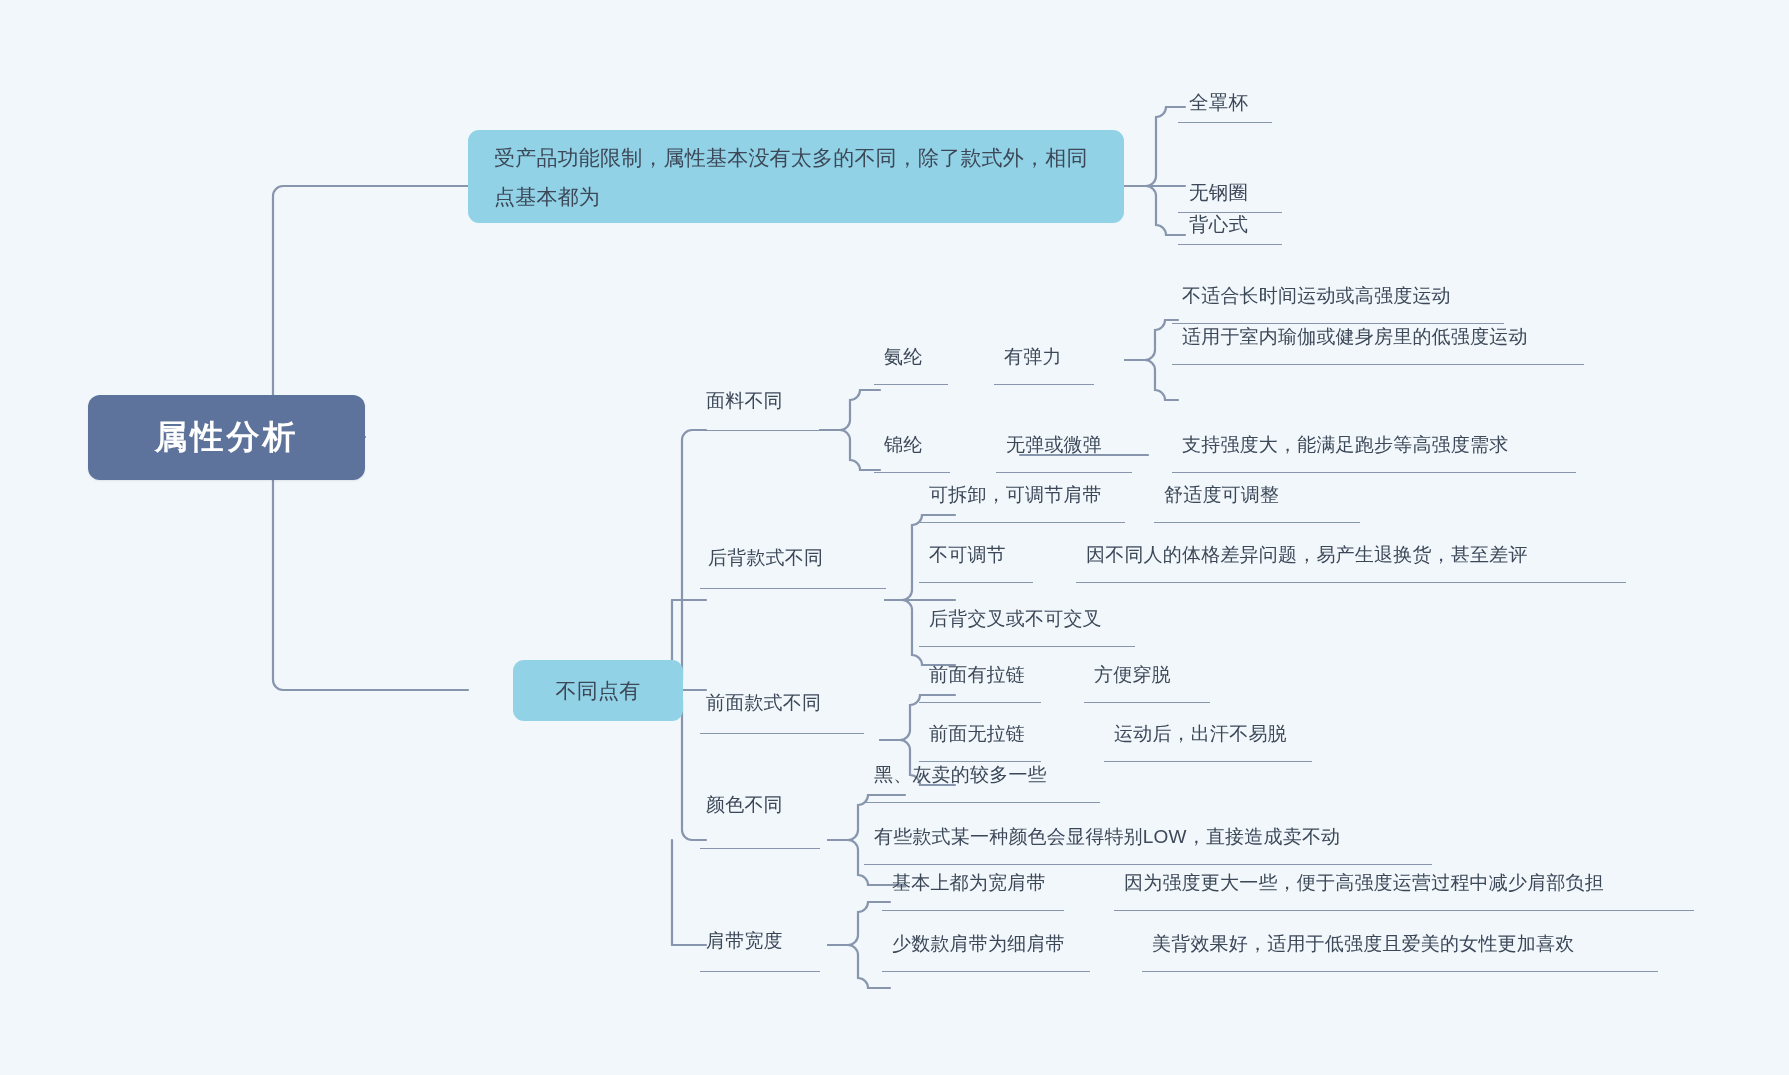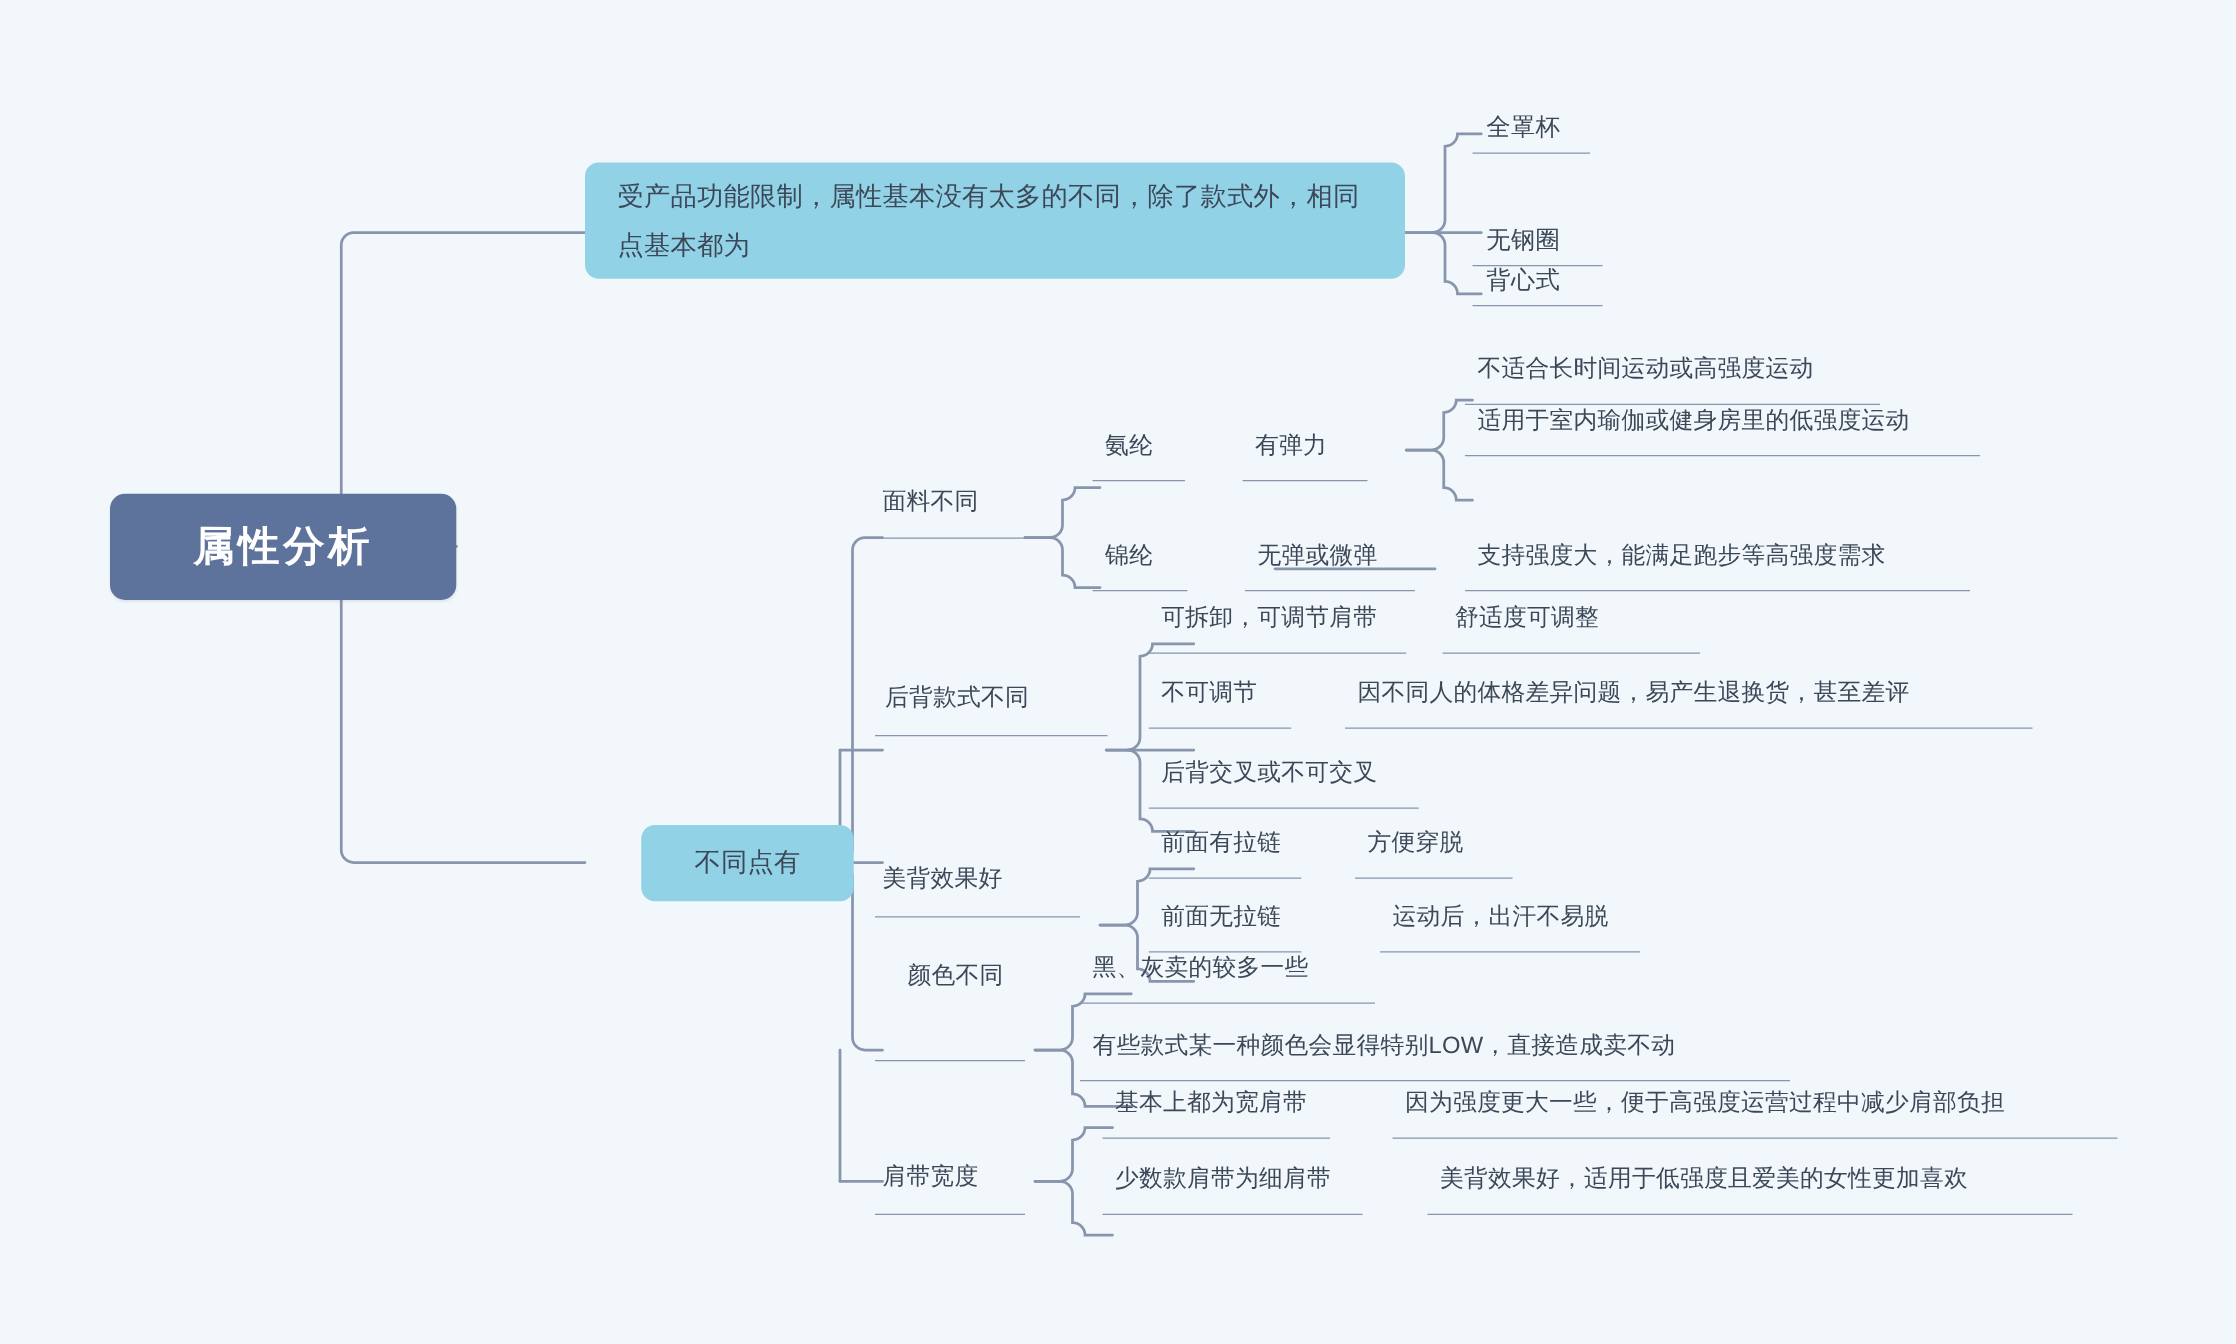--- a/index.html
+++ b/index.html
@@ -226,21 +226,21 @@
     <span>因不同人的体格差异问题，易产生退换货，甚至差评</span>
   </div>
   <div class="underline" style="left:1076px; top:582px; width:550px;"></div>
 
   <div class="node node-text" style="left:925px; top:607px; height:28px;">
     <span>后背交叉或不可交叉</span>
   </div>
   <div class="underline" style="left:919px; top:646px; width:216px;"></div>
 
   <div class="node node-label" style="left:706px; top:690px; height:26px;">
-    <span>美背效果好</span>
+    <span>前面款式不同</span>
   </div>
   <div class="underline" style="left:700px; top:733px; width:164px;"></div>
 
   <div class="node node-text" style="left:925px; top:663px; height:28px;">
     <span>前面有拉链</span>
   </div>
   <div class="underline" style="left:919px; top:702px; width:122px;"></div>
 
   <div class="node node-text" style="left:1090px; top:663px; height:28px;">
     <span>方便穿脱</span>
@@ -250,21 +250,21 @@
   <div class="node node-text" style="left:925px; top:722px; height:28px;">
     <span>前面无拉链</span>
   </div>
   <div class="underline" style="left:919px; top:761px; width:122px;"></div>
 
   <div class="node node-text" style="left:1110px; top:722px; height:28px;justify-content:flex-end;">
     <span>运动后，出汗不易脱</span>
   </div>
   <div class="underline" style="left:1104px; top:761px; width:208px;"></div>
 
-  <div class="node node-label" style="left:706px; top:767px; height:26px;margin-left:20px;">
+  <div class="node node-label" style="left:706px; top:792px; height:26px;">
     <span>颜色不同</span>
   </div>
   <div class="underline" style="left:700px; top:848px; width:120px;"></div>
 
   <div class="node node-text" style="left:870px; top:763px; height:28px;">
     <span>黑、灰卖的较多一些</span>
   </div>
   <div class="underline" style="left:864px; top:802px; width:236px;"></div>
 
   <div class="node node-text" style="left:870px; top:825px; height:28px;">

